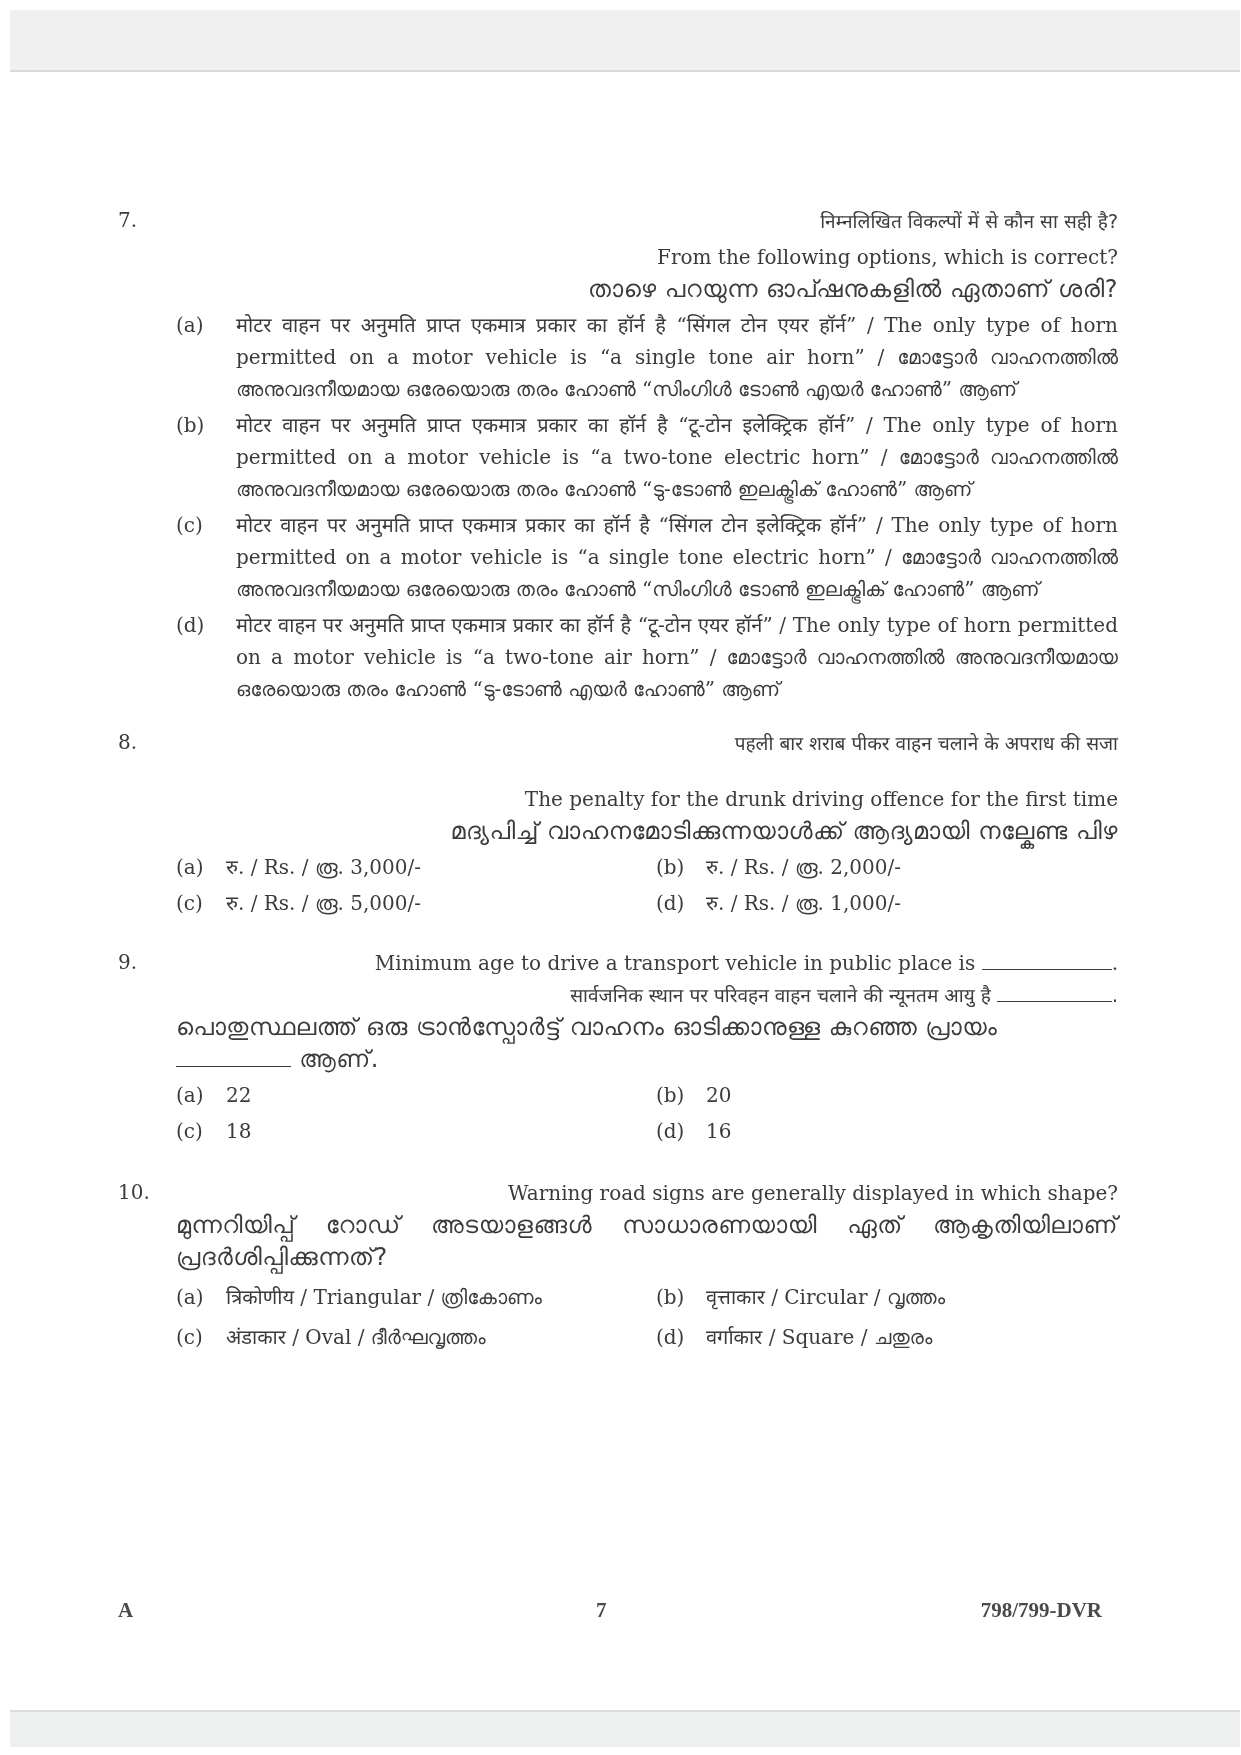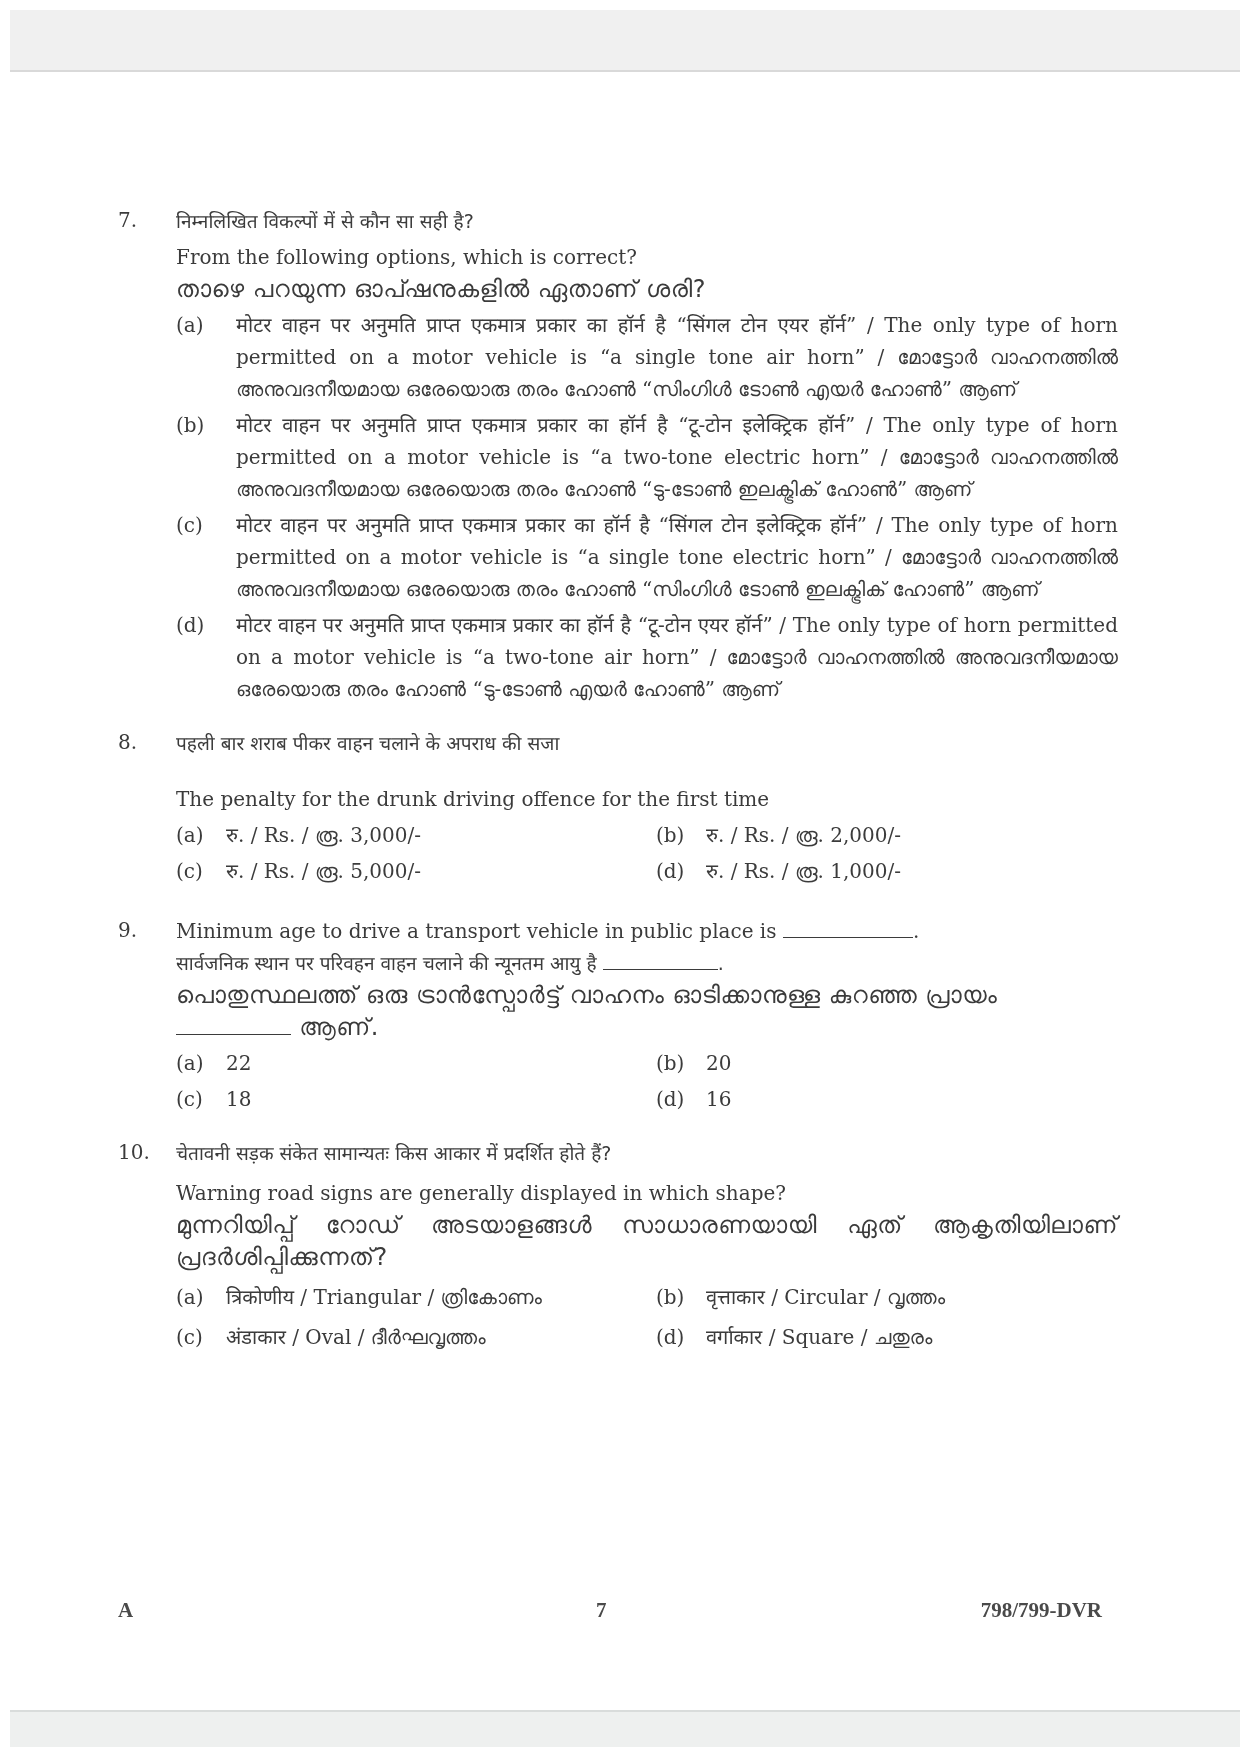--- a/index.html
+++ b/index.html
@@ -13,21 +13,21 @@
     position: absolute; left: 10px; top: 10px; width: 1230px; height: 60px;
     background: #f0f0f0; border-bottom: 2px solid #d9d9d9;
   }
   .band-bottom {
     position: absolute; left: 10px; top: 1710px; width: 1230px; height: 35px;
     background: #eef0ef; border-top: 2px solid #d9dcdb;
   }
   .page { position: absolute; left: 118px; top: 205px; width: 1000px; }
   .q { position: relative; padding-left: 58px; }
   .q-num { position: absolute; left: 0; top: 0; font-size: 20px; line-height: 30px; }
-  .line { font-size: 20px; line-height: 32px; margin: 0; }
+  .line { font-size: 20px; line-height: 32px; margin: 0; text-align: right; }
   .hi { font-family: "DejaVu Sans", sans-serif; font-size: 19px; }
   .ml { font-family: "DejaVu Sans", sans-serif; font-size: 24px; letter-spacing: 0.5px; }
   .opt { position: relative; padding-left: 50px; margin-top: 4px; }
   .opt-label { position: absolute; left: 0; top: 0; font-size: 20px; line-height: 32px; }
   .opt-text { font-size: 20px; line-height: 32px; text-align: justify; margin-left: 10px; }
   .grid2 { display: grid; grid-template-columns: 480px 480px; row-gap: 4px; margin-top: 4px; }
   .cell { position: relative; padding-left: 50px; font-size: 20px; line-height: 32px; }
   .cell .opt-label { left: 0; }
   .blank { display: inline-block; width: 115px; border-bottom: 1px solid #3b3b3b; height: 18px; vertical-align: baseline; }
   .blank-lg { width: 130px; }
@@ -69,20 +69,21 @@
       <div class="opt-text">मोटर वाहन पर अनुमति प्राप्त एकमात्र प्रकार का हॉर्न है “टू-टोन एयर हॉर्न” / The only type of horn permitted on a motor vehicle is “a two-tone air horn” / മോട്ടോർ വാഹനത്തിൽ അനുവദനീയമായ ഒരേയൊരു തരം ഹോൺ “ടു-ടോൺ എയർ ഹോൺ” ആണ്</div>
     </div>
   </div>
 
   <div class="qgap"></div>
 
   <div class="q">
     <span class="q-num">8.</span>
     <p class="line hi">पहली बार शराब पीकर वाहन चलाने के अपराध की सजा</p>
     <p class="line" style="margin-top:24px">The penalty for the drunk driving offence for the first time</p>
+    <p class="line ml">മദ്യപിച്ച് വാഹനമോടിക്കുന്നയാൾക്ക് ആദ്യമായി നല്കേണ്ട പിഴ</p>
     <div class="grid2">
       <div class="cell">
         <span class="opt-label">(a)</span>
         <span>रु. / Rs. / രൂ. 3,000/-</span>
       </div>
       <div class="cell">
         <span class="opt-label">(b)</span>
         <span>रु. / Rs. / രൂ. 2,000/-</span>
       </div>
       <div class="cell">
@@ -130,21 +131,20 @@
         <span class="opt-label">(d)</span>
         <span>16</span>
       </div>
     </div>
   </div>
 
   <div class="qgap"></div>
 
   <div class="q">
     <span class="q-num">10.</span>
-    <p class="line hi">चेतावनी सड़क संकेत सामान्यतः किस आकार में प्रदर्शित होते हैं?</p>
     <p class="line" style="margin-top:8px">Warning road signs are generally displayed in which shape?</p>
     <p class="line ml" style="text-align:justify">മുന്നറിയിപ്പ് റോഡ് അടയാളങ്ങൾ സാധാരണയായി ഏത് ആകൃതിയിലാണ് പ്രദർശിപ്പിക്കുന്നത്?</p>
     <div class="grid2" style="grid-template-columns: 480px 480px; row-gap: 8px; margin-top:8px">
       <div class="cell">
         <span class="opt-label">(a)</span>
         <span>त्रिकोणीय / Triangular / ത്രികോണം</span>
       </div>
       <div class="cell">
         <span class="opt-label">(b)</span>
         <span>वृत्ताकार / Circular / വൃത്തം</span>

